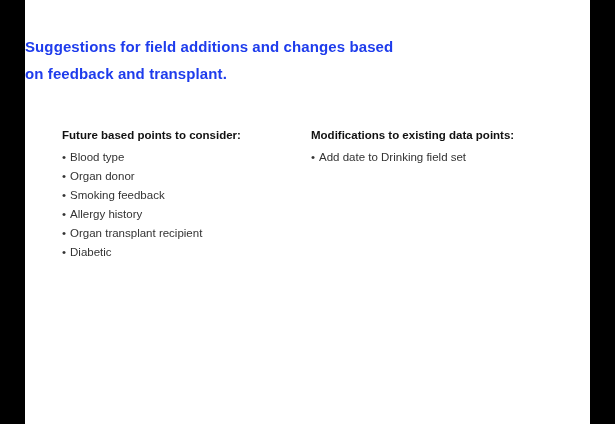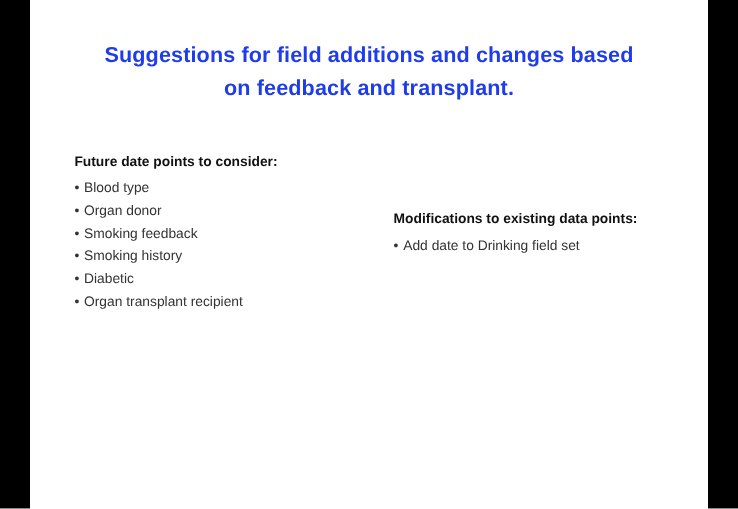--- a/index.html
+++ b/index.html
@@ -30,38 +30,38 @@
     top: 0;
     width: 565px;
     height: 424px;
     background: #ffffff;
   }
   .slide-title {
     position: absolute;
     left: 0;
     top: 33px;
     width: 565px;
-    text-align: center;
+    text-align: left;
     font-weight: bold;
-    font-size: 18px;
+    font-size: 15px;
     line-height: 27px;
     color: #1e3cec;
     letter-spacing: 0.1px;
   }
   .slide-title .line { display: block; }
 
   .text-col {
     position: absolute;
     top: 126px;
     font-size: 11.5px;
     line-height: 19px;
     color: #333333;
   }
   .text-col.col-left  { left: 37px;  width: 240px; }
-  .text-col.col-right { left: 303px; width: 250px; margin-top: 48px; }
+  .text-col.col-right { left: 286px; width: 250px; }
 
   .col-heading {
     font-weight: bold;
     color: #111111;
     margin: 0 0 3px 0;
   }
   .bullet-line {
     display: block;
     white-space: nowrap;
   }
@@ -79,27 +79,27 @@
   <div class="pillarbox right"></div>
 
   <div class="slide">
 
     <h1 class="slide-title" style="margin:0;">
       <span class="line">Suggestions for field additions and changes based</span>
       <span class="line">on feedback and transplant.</span>
     </h1>
 
     <div class="text-col col-left">
-      <p class="col-heading">Future date points to consider:</p>
+      <p class="col-heading">Future based points to consider:</p>
       <span class="bullet-line"><span class="bullet-glyph">•</span><span>Blood type</span></span>
       <span class="bullet-line"><span class="bullet-glyph">•</span><span>Organ donor</span></span>
       <span class="bullet-line"><span class="bullet-glyph">•</span><span>Smoking feedback</span></span>
-      <span class="bullet-line"><span class="bullet-glyph">•</span><span>Smoking history</span></span>
+      <span class="bullet-line"><span class="bullet-glyph">•</span><span>Allergy history</span></span>
+      <span class="bullet-line"><span class="bullet-glyph">•</span><span>Organ transplant recipient</span></span>
       <span class="bullet-line"><span class="bullet-glyph">•</span><span>Diabetic</span></span>
-      <span class="bullet-line"><span class="bullet-glyph">•</span><span>Organ transplant recipient</span></span>
     </div>
 
     <div class="text-col col-right">
       <p class="col-heading">Modifications to existing data points:</p>
       <span class="bullet-line"><span class="bullet-glyph">•</span><span>Add date to Drinking field set</span></span>
     </div>
 
   </div>
 </div>
 

